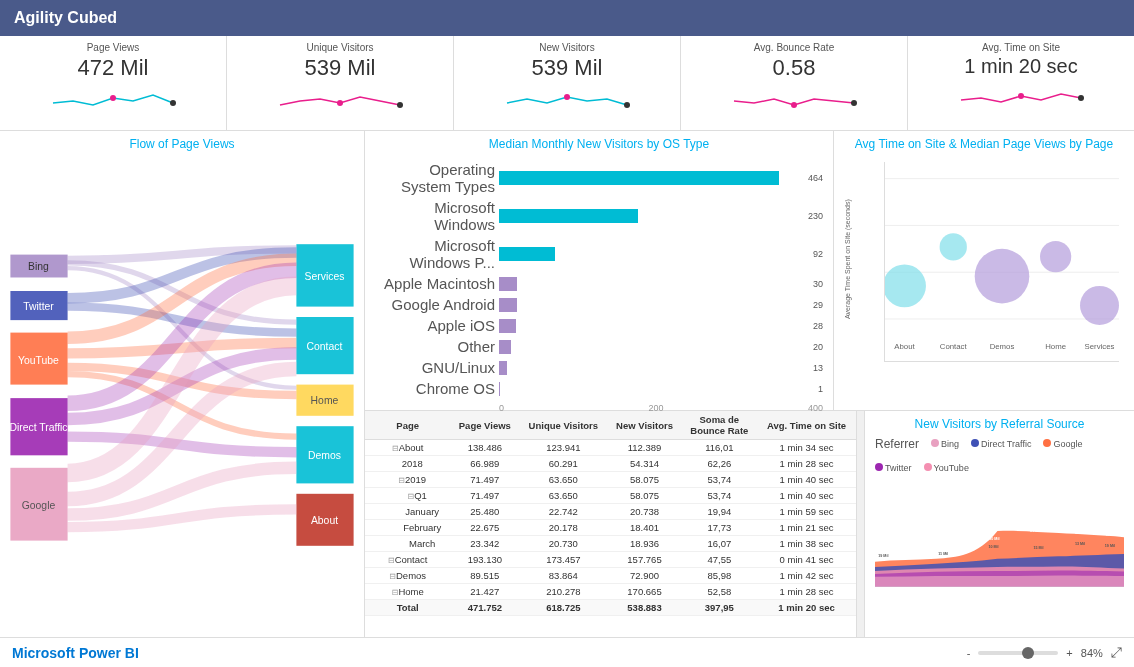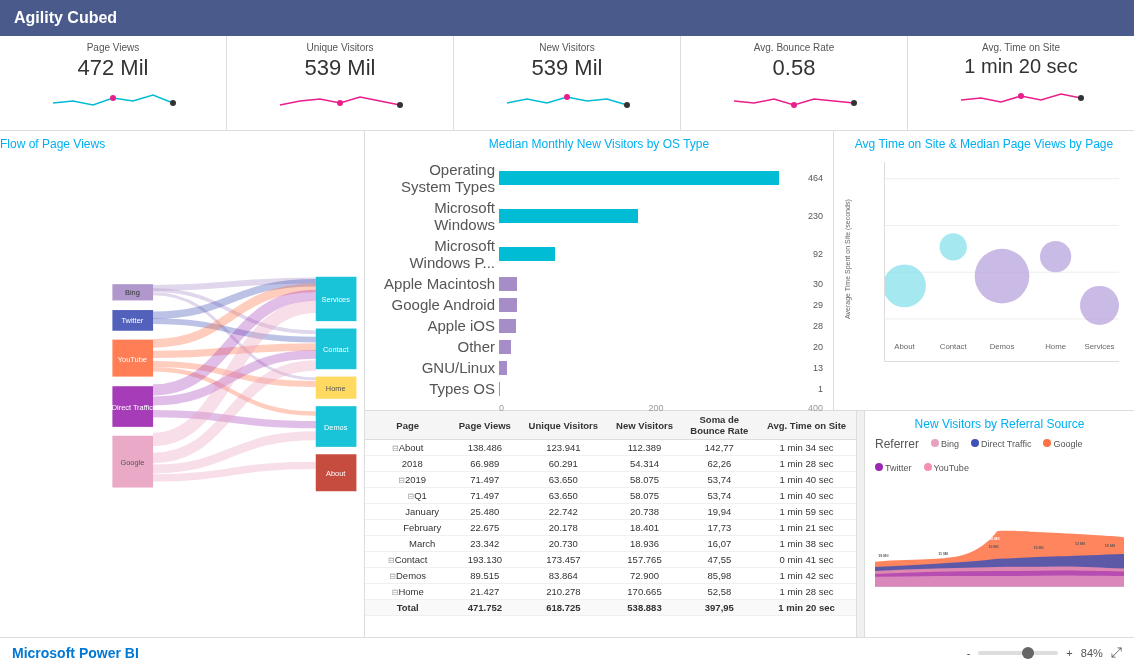--- a/index.html
+++ b/index.html
@@ -15,21 +15,21 @@
     .kpi-card { flex: 1; border-right: 1px solid #ddd; padding: 6px 10px; display: flex; flex-direction: column; align-items: center; justify-content: flex-start; }
     .kpi-card:last-child { border-right: none; }
     .kpi-title { font-size: 10px; color: #555; text-align: center; margin-bottom: 2px; }
     .kpi-value { font-size: 22px; font-weight: 300; color: #333; text-align: center; }
     .kpi-sparkline { width: 100%; height: 28px; margin-top: 2px; }
 
     
     .main-content { display: flex; flex: 1; overflow: hidden; }
 
     
-    .left-panel { width: 365px; background: white; border-right: 1px solid #ddd; display: flex; flex-direction: row; }
+    .left-panel { width: 365px; background: white; border-right: 1px solid #ddd; display: flex; flex-direction: column; }
     .sankey-title { color: #00b0f0; font-size: 12px; text-align: center; padding: 6px 0 2px; }
     .sankey-area { flex: 1; position: relative; }
     .middle-top { background: white; border-bottom: 1px solid #ddd; border-right: 1px solid #ddd; height: 280px; padding: 6px 10px; }
     .chart-title { color: #00b0f0; font-size: 12px; text-align: center; margin-bottom: 6px; }
 
     
     .right-top { width: 300px; background: white; border-bottom: 1px solid #ddd; height: 280px; padding: 6px 10px; }
 
     
     .bottom-content { display: flex; height: 230px; }
@@ -248,21 +248,21 @@
     <span class="bar-value">20</span>
   </div>
               <div class="bar-row">
     <span class="bar-label">GNU/Linux</span>
     <div class="bar-container">
       <div class="bar-fill" style="width:2.6%; background:#a78dc8;"></div>
     </div>
     <span class="bar-value">13</span>
   </div>
               <div class="bar-row">
-    <span class="bar-label">Types OS</span>
+    <span class="bar-label">Chrome OS</span>
     <div class="bar-container">
       <div class="bar-fill" style="width:0.2%; background:#a78dc8;"></div>
     </div>
     <span class="bar-value">1</span>
   </div>
             </div>
           <div class="bar-axis">
             <span>0</span>
             <span>200</span>
             <span>400</span>
@@ -324,21 +324,21 @@
                     <th>Soma de<br>Bounce Rate</th>
                     <th>Avg. Time on Site</th>
                   </tr>
                 </thead>
                 <tbody id="table-body">
                 <tr>
     <td style=""><span style="color:#999;font-size:8px;">⊟</span>About</td>
     <td>138.486</td>
     <td>123.941</td>
     <td>112.389</td>
-    <td>142,77</td>
+    <td>116,01</td>
     <td>1 min 34 sec</td>
   </tr>
                     <tr class="indent-1">
     <td style="padding-left:14px"><span style="color:#999;font-size:8px;"></span>2018</td>
     <td>66.989</td>
     <td>60.291</td>
     <td>54.314</td>
     <td>62,26</td>
     <td>1 min 28 sec</td>
   </tr>

